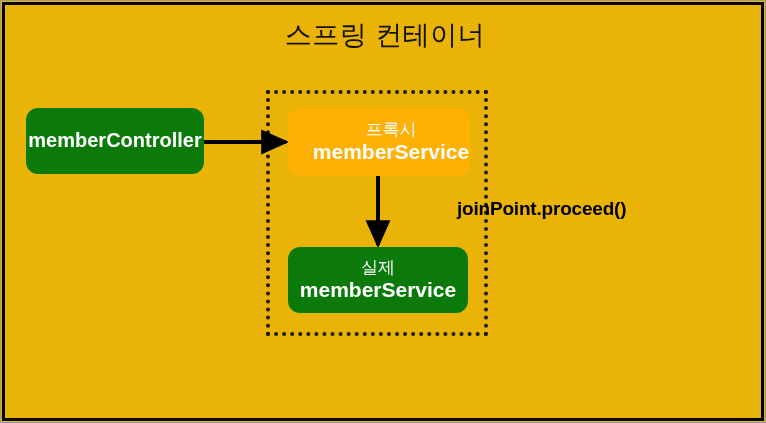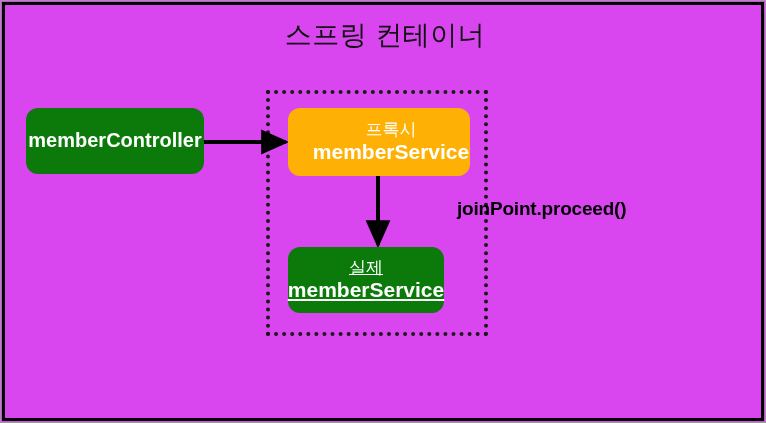--- a/index.html
+++ b/index.html
@@ -7,21 +7,21 @@
     padding: 0;
     background: #ffffff;
   }
   body {
     font-family: "Liberation Sans", sans-serif;
   }
   #canvas {
     position: relative;
     width: 766px;
     height: 423px;
-    background: #d946ef;
+    background: #eab308;
     overflow: hidden;
     box-sizing: border-box;
   }
   
   .frame-outer {
     position: absolute;
     left: 0; top: 0;
     width: 766px; height: 423px;
     box-sizing: border-box;
     border: 1px solid #9a9a9a;
@@ -95,23 +95,22 @@
   #node-controller .main { font-size: 20px; }
   #node-proxy {
     left: 288px;
     top: 108px;
     width: 182px;
     height: 68px;
   }
   #node-real {
     left: 288px;
     top: 247px;
-    width: 156px;
+    width: 180px;
     height: 66px;
-    text-decoration: underline;
   }
   
   .arrow-svg {
     position: absolute;
     left: 0; top: 0;
     width: 766px; height: 423px;
     pointer-events: none;
   }
   .annotation {
     position: absolute;

